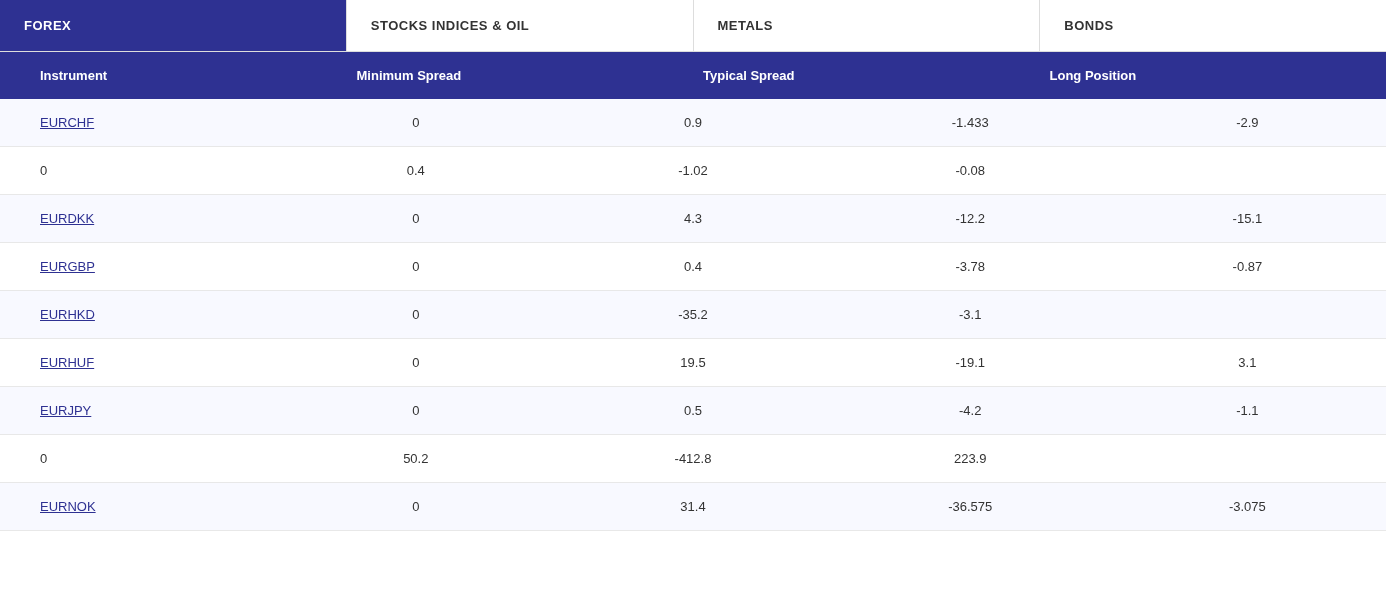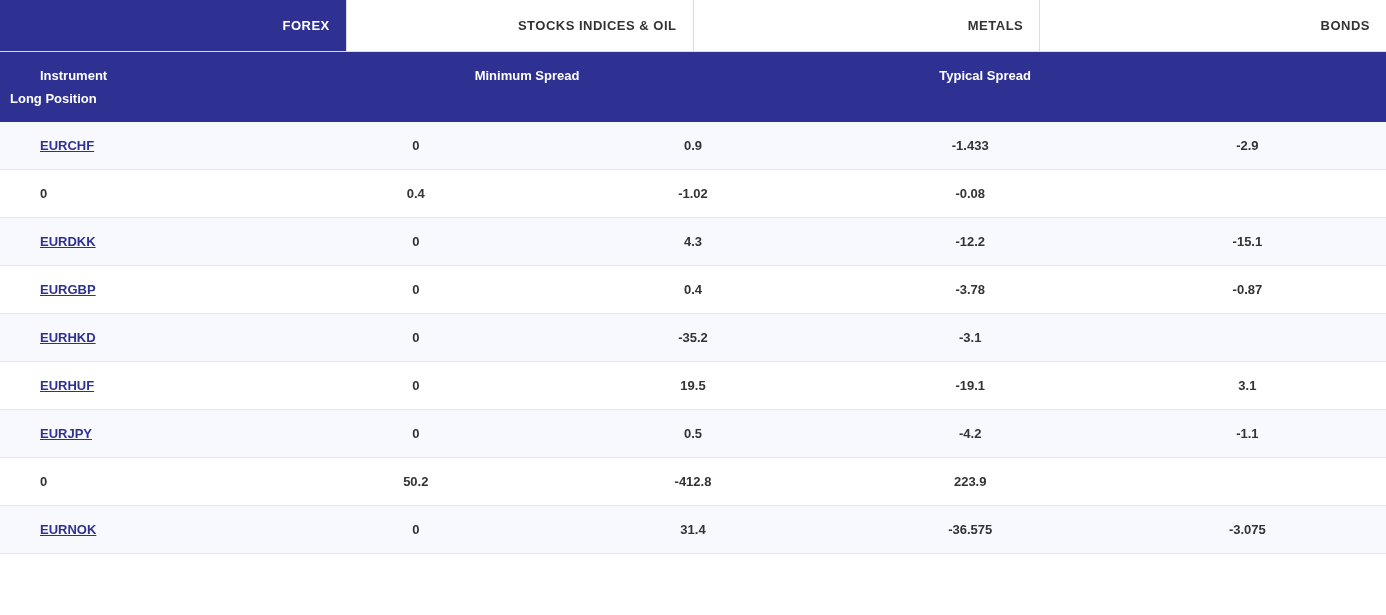--- a/index.html
+++ b/index.html
@@ -4,45 +4,44 @@
   <style>
     * { box-sizing: border-box; margin: 0; padding: 0; }
     body { font-family: Arial, sans-serif; background: #fff; font-size: 14px; }
 
     .tab-bar {
       display: flex;
       border-bottom: 1px solid #ddd;
     }
     .tab {
       flex: 1;
-      padding: 18px 16px;
-      text-align: right;
+      padding: 18px 24px;
+      text-align: left;
       font-size: 13px;
       font-weight: 600;
       letter-spacing: 0.5px;
       cursor: pointer;
       color: #333;
       background: #fff;
       border-right: 1px solid #ddd;
     }
     .tab:last-child { border-right: none; }
     .tab.active {
       background: #2e3192;
       color: #fff;
     }
 
     .table-header {
       display: grid;
-      grid-template-columns: 1fr 1fr 1fr;
+      grid-template-columns: 1fr 1fr 1fr 1fr;
       background: #2e3192;
       color: #fff;
       font-weight: 700;
       font-size: 13px;
       padding: 16px 0;
-      gap: 8px;
     }
     .table-header div {
       text-align: left;
       padding: 0 10px;
     }
     .table-header div:first-child {
       text-align: left;
       padding-left: 40px;
     }
 
@@ -54,21 +53,20 @@
       align-items: center;
     }
     .table-row:nth-child(odd) { background: #f8f9ff; }
     .table-row:nth-child(even) { background: #fff; }
 
     .table-row div {
       text-align: center;
       padding: 0 10px;
       color: #333;
       font-size: 13px;
-      font-weight: bold;
     }
     .table-row div:first-child {
       text-align: left;
       padding-left: 40px;
     }
     .instrument-link {
       color: #2e3192;
       text-decoration: underline;
       cursor: pointer;
       font-size: 13px;

